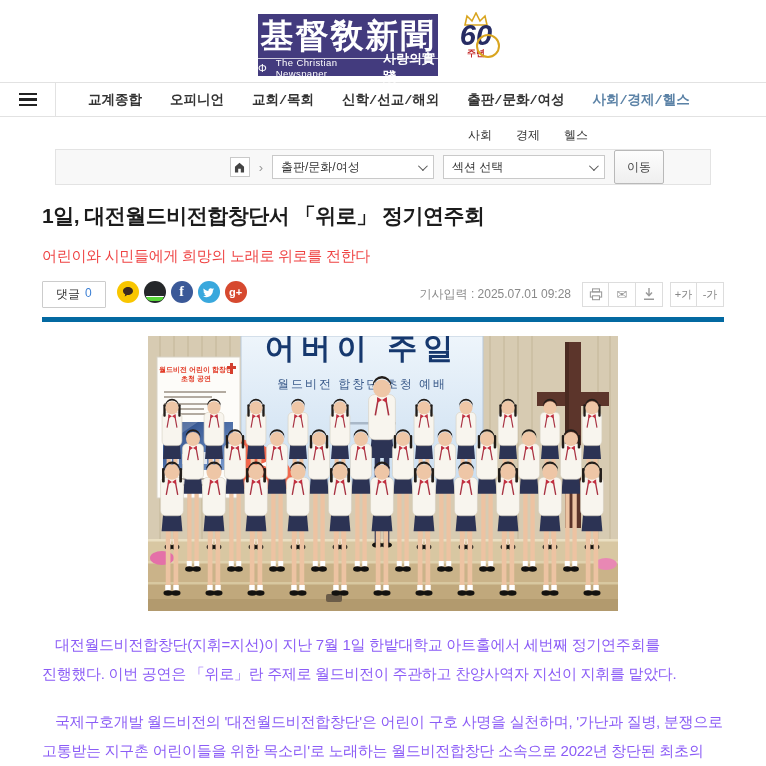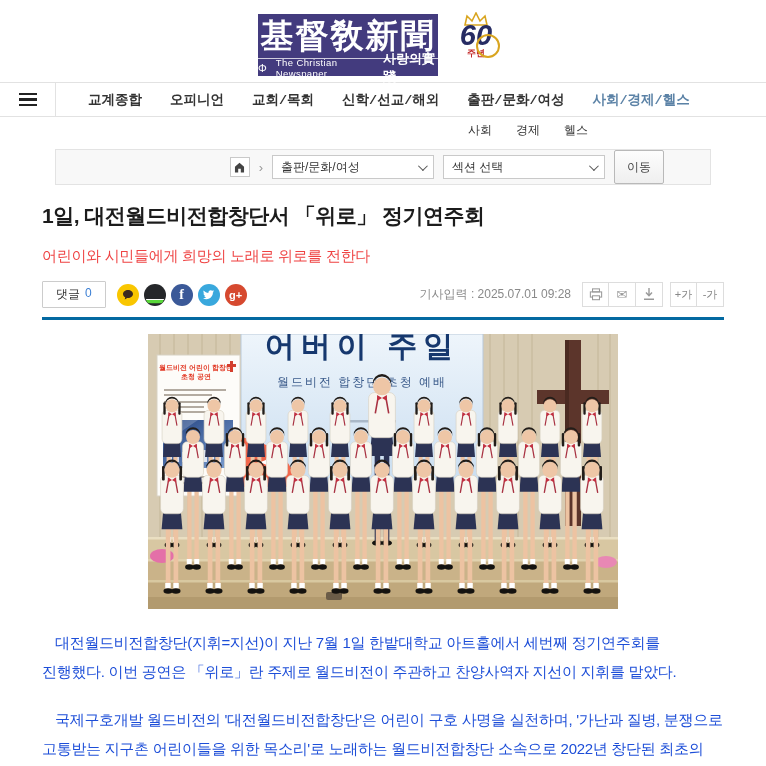--- a/index.html
+++ b/index.html
@@ -35,21 +35,21 @@
   }
   .badge-suffix { font-size:9px; color:#c22727; font-weight:bold; margin-top:-1px; }
   
   .navbar { border-top:1px solid #e2e2e2; border-bottom:1px solid #e2e2e2; height:35px; display:flex; align-items:stretch;font-family:Liberation Mono, monospace; }
   .burger { width:56px; border-right:1px solid #e2e2e2; display:flex; flex-direction:column; justify-content:center; align-items:center; gap:3px; cursor:pointer; background:#fff; border-top:0; border-bottom:0; border-left:0; }
   .burger span { display:block; width:18px; height:2.5px; background:#222; }
   .menu { display:flex; align-items:center; padding-left:18px; }
   .menu-item { font-size:13.5px; font-weight:bold; color:#333; padding:0 14px; cursor:pointer; white-space:nowrap; }
   .menu-item.active { color:#5b82a6; }
   
-  .subnav { height:27px; display:flex; align-items:center; justify-content:flex-end; padding-right:178px; gap:24px; }
+  .subnav { height:27px; display:flex; align-items:flex-end; justify-content:flex-end; padding-right:178px; gap:24px; }
   .subnav-item { font-size:12px; color:#333; cursor:pointer; }
   
   .crumbbar {
     width:656px; margin:5px auto 0; height:36px; background:#f8f8f8; border:1px solid #e3e3e3;
     display:flex; align-items:center; justify-content:flex-end; gap:9px; padding-right:46px;
   }
   .home-btn { width:20px; height:20px; background:#fff; border:1px solid #c9c9c9; display:flex; align-items:center; justify-content:center; cursor:pointer; }
   .crumb-sep { color:#999; font-size:13px; }
   .fake-select {
     width:162px; height:24px; background:#fff; border:1px solid #c9c9c9; font-size:12px; color:#333;
@@ -57,21 +57,21 @@
   }
   .sel-arrow { width:7px; height:7px; border-right:1.5px solid #555; border-bottom:1.5px solid #555; transform:rotate(45deg) translateY(-2px); }
   .go-btn {
     height:34px; padding:0 12px; font-size:12px; color:#444; background:linear-gradient(#fdfdfd,#efefef);
     border:1px solid #b9b9b9; cursor:pointer; border-radius:2px;
   }
   
   .container { width:682px; margin:0 auto; }
   .art-title { margin-top:17px; font-size:21px; font-weight:bold; color:#1c1c1c; letter-spacing:-.5px; }
   .art-sub { margin-top:17px; font-size:15px; color:#ef4444; letter-spacing:-.3px; }
-  .metabar { margin-top:15px; padding-bottom:9px; border-bottom:3px solid #0369a1; display:flex; align-items:center; }
+  .metabar { margin-top:15px; padding-bottom:9px; border-bottom:5px solid #0369a1; display:flex; }
   .cmt-btn { background:#fff; border:1px solid #ccc; font-size:12px; color:#333; padding:4px 13px; cursor:pointer; display:flex; gap:5px; border-radius:1px; }
   .cmt-count { color:#3b7fd4; }
   .socials { display:flex; gap:5px; margin-left:11px; }
   .soc { width:22px; height:22px; border-radius:50%; display:flex; align-items:center; justify-content:center; cursor:pointer; position:relative; overflow:hidden; }
   .soc.kakao { background:#f9c600; }
   .soc.band  { background:#25272a; }
   .band-green { position:absolute; bottom:2px; left:2px; right:2px; height:5px; background:#58d639; border-top:1.5px solid #fff; border-radius:0 0 10px 10px; }
   .soc.fb { background:#3b5998; color:#fff; font-weight:bold; font-size:14px; font-family:"Liberation Serif",serif; }
   .soc.tw { background:#39a8dd; }
   .soc.gp { background:#d6492f; color:#fff; font-weight:bold; font-size:11px; }
@@ -84,21 +84,21 @@
   }
   .tool-group .tool-btn:first-child { border-left-width:1px; }
   .font-btn { width:27px; height:25px; font-size:11px; color:#888; background:#fff; border:1px solid #ddd; border-left-width:0; cursor:pointer; }
   .font-group { display:flex; }
   .font-group .font-btn:first-child { border-left-width:1px; }
   
   .photo { width:470px; height:275px; margin:14px auto 0; position:relative; }
   .photo svg { display:block; }
   .caption { text-align:center; font-size:12.5px; color:#555; margin-top:7px; letter-spacing:-.3px; }
   
-  .body-text p { margin-top:19px; font-size:15px; line-height:29px; color:#1d4ed8; text-indent:13px; letter-spacing:-.3px; word-break:keep-all; }
+  .body-text p { margin-top:19px; font-size:15px; line-height:29px; color:#8b5cf6; text-indent:13px; letter-spacing:-.3px; word-break:keep-all; }
 </style>
 </head>
 <body>
 
 <div class="header">
   <div class="logo-block">
     <div class="logo-main">基督敎新聞</div>
     <div class="logo-strip">
       <span class="logo-phi">Φ</span>
       <span class="logo-sub">The Christian Newspaper</span>

